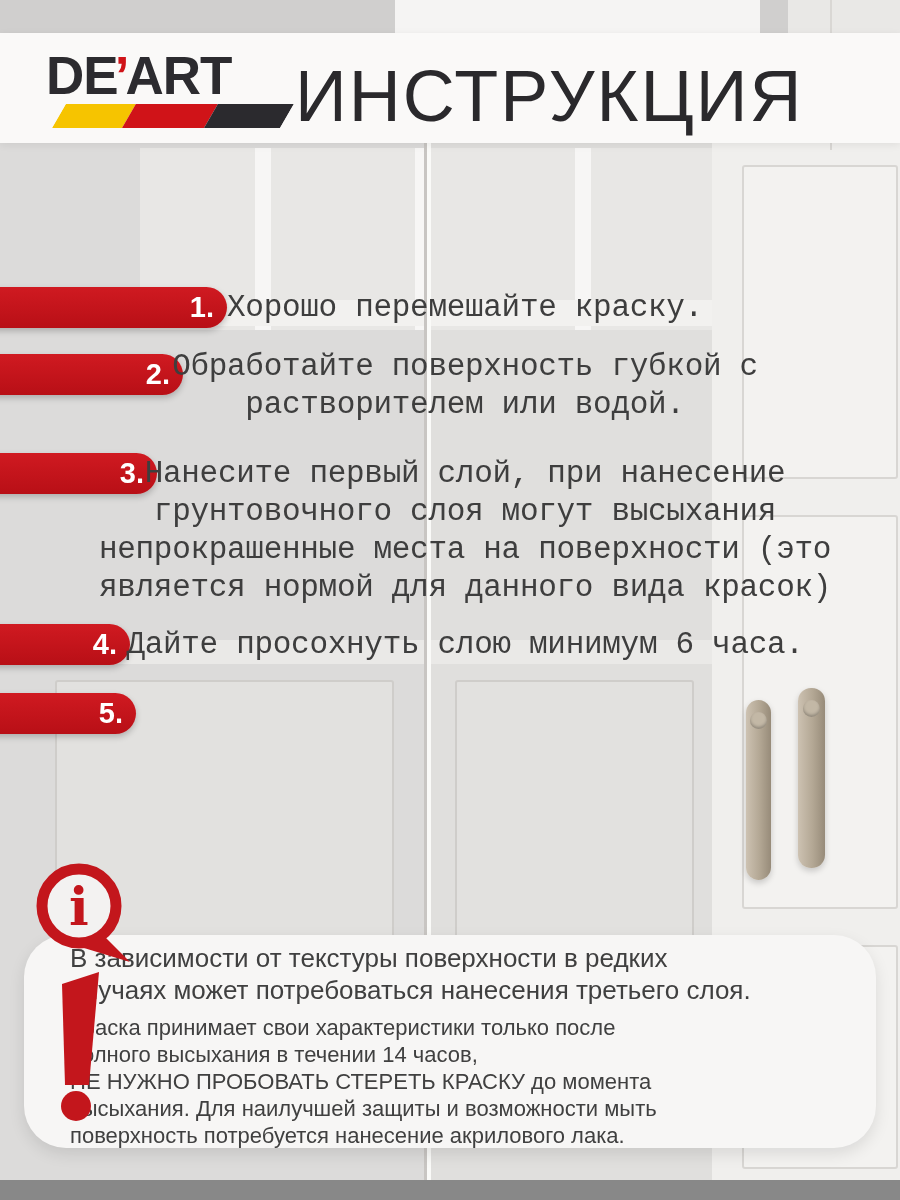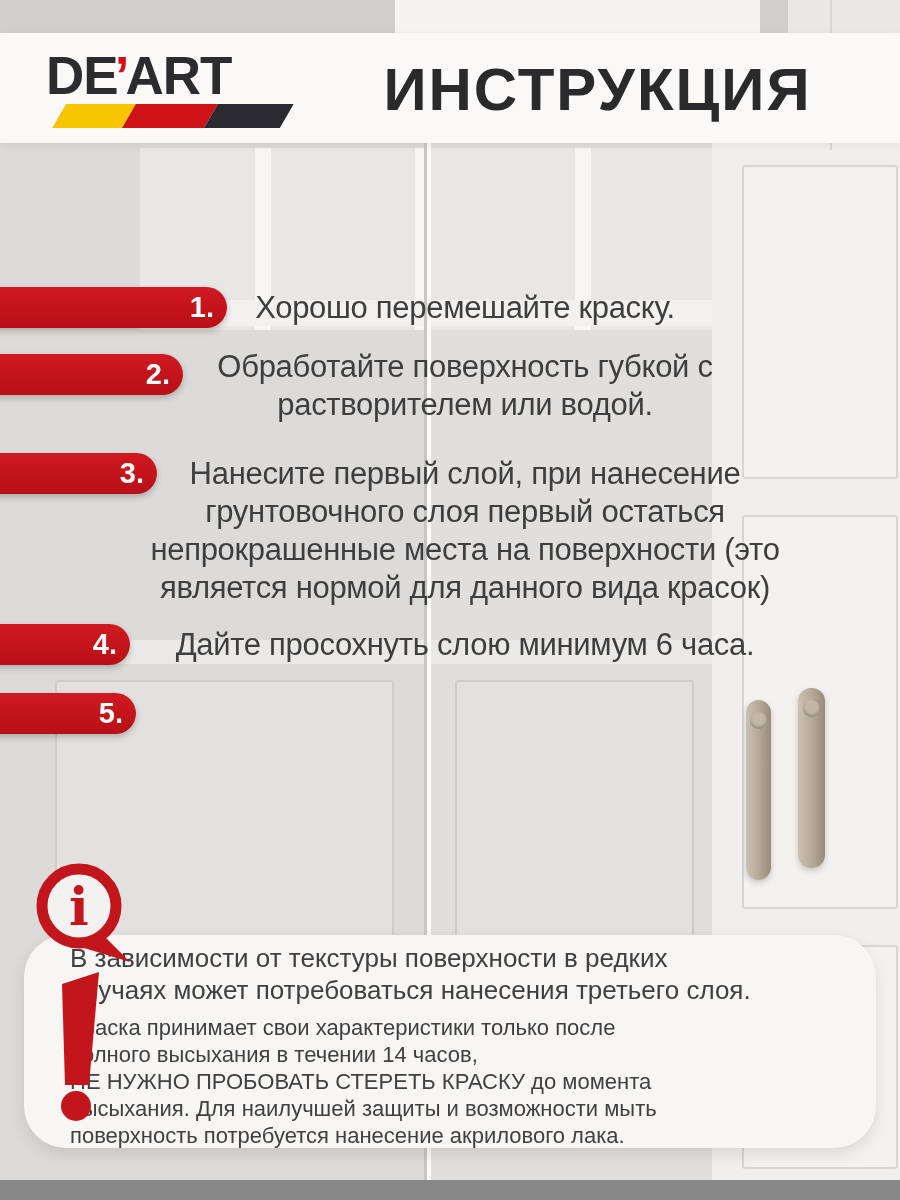--- a/index.html
+++ b/index.html
@@ -37,30 +37,30 @@
   .header-band{left:0;top:33px;width:900px;height:110px;background:#faf9f8;
                box-shadow:0 2px 8px rgba(0,0,0,.07);}
   .brand{left:46px;top:48px;width:250px;height:90px;}
   .brand-text{font-size:53px;font-weight:bold;color:#2c2b2f;letter-spacing:-1px;line-height:56px;}
   .brand-text .apo{color:#d01318;margin:0 -3px;}
   .stripe-wrap{left:52px;top:104px;width:228px;height:24px;transform:skewX(-30deg);
                transform-origin:0 100%;display:flex;overflow:hidden;}
   .seg-yellow{width:70px;height:100%;background:#f6c400;}
   .seg-red{width:82px;height:100%;background:#d01318;}
   .seg-black{width:76px;height:100%;background:#2b2a2e;}
-  .page-title{left:295px;top:55px;width:605px;text-align:center;font-size:60px;
-              font-weight:bold;color:#2a292c;letter-spacing:2px;}
+  .page-title{left:295px;top:55px;width:605px;text-align:left;font-size:72px;
+              font-weight:normal;color:#2a292c;letter-spacing:2px;}
 
   
   .warning{left:0;top:183px;width:900px;text-align:center;color:#c32026;font-weight:bold;
            font-size:35px;line-height:43px;white-space:pre-line;letter-spacing:0px;}
 
   
   .step{position:absolute;left:60px;width:810px;text-align:center;color:#3e3e3e;
-        font-size:31px;line-height:38px;white-space:pre-line;letter-spacing:-0.3px;z-index:2;}
+        font-size:31px;line-height:38px;white-space:pre-line;letter-spacing:-0.3px;z-index:2;font-family:Liberation Mono, monospace;}
   .pill{position:absolute;height:41px;background:linear-gradient(180deg,#d01a21,#b80f16);
         border-radius:0 21px 21px 0;box-shadow:0 3px 6px rgba(0,0,0,.22);}
   .pill-num{display:block;height:41px;line-height:41px;text-align:right;padding-right:13px;
             color:#ffffff;font-size:29px;font-weight:bold;letter-spacing:0;}
   .s1{top:289px}.s2{top:348px}.s3{top:455px}.s4{top:626px}.s5{top:695px}
   .p1{left:-72px;top:287px;width:299px;}
   .p2{left:-72px;top:354px;width:255px;}
   .p3{left:-72px;top:453px;width:229px;}
   .p4{left:-72px;top:624px;width:202px;}
   .p5{left:-72px;top:693px;width:208px;}
@@ -131,21 +131,21 @@
     <span class="pill-num">4.</span>
     </div>
   <div class="abs pill p5">
     <span class="pill-num">5.</span>
     </div>
 
   <div class="step s1">Хорошо перемешайте краску.</div>
   <div class="step s2">Обработайте поверхность губкой с
 растворителем или водой.</div>
   <div class="step s3">Нанесите первый слой, при нанесение
-грунтовочного слоя первый остаться
+грунтовочного слоя могут высыхания
 непрокрашенные места на поверхности (это
 является нормой для данного вида красок)</div>
   <div class="step s4">Дайте просохнуть слою минимум 6 часа.</div>
 
   <div class="abs notes-panel"></div>
   <div class="abs note note1">В зависимости от текстуры поверхности в редких
 случаях может потребоваться нанесения третьего слоя.</div>
   <div class="abs note note2">Краска принимает свои характеристики только после
 полного высыхания в течении 14 часов,
 НЕ НУЖНО ПРОБОВАТЬ СТЕРЕТЬ КРАСКУ до момента

